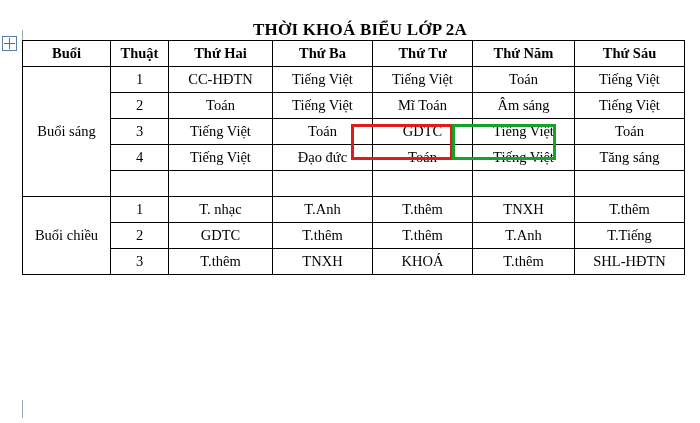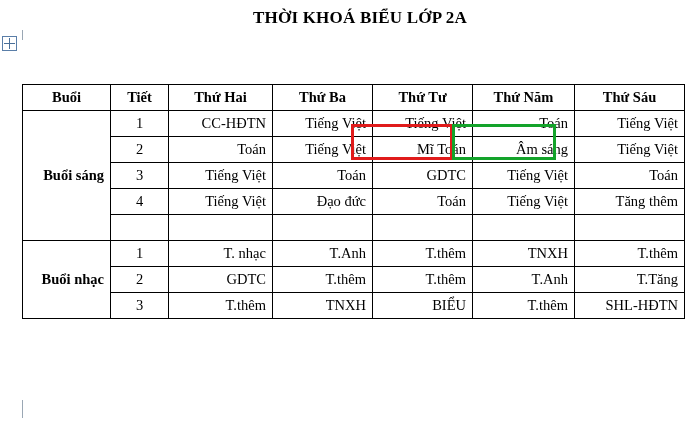--- a/index.html
+++ b/index.html
@@ -22,21 +22,21 @@
     height: 423px;
     box-sizing: border-box;
   }
 
   
   .doc-title {
     text-align: center;
     font-weight: bold;
     font-size: 17px;
     letter-spacing: 0.2px;
-    padding-top: 8px;
+    padding-top: 20px;
     padding-left: 30px;
     padding-right: 10px;
     box-sizing: border-box;
   }
 
   
   .move-handle {
     position: absolute;
     left: 2px;
     top: 36px;
@@ -83,48 +83,47 @@
     background: #9aa7b4;
   }
 
   table.timetable {
     position: absolute;
     left: 22px;
     top: 40px;
     width: 662px;
     border-collapse: collapse;
     table-layout: fixed;
-    margin-top: 44px;
   }
   table.timetable td,
   table.timetable th {
     border: 1px solid #000000;
     font-size: 14.5px;
     padding: 3px 6px;
     vertical-align: middle;
     height: 26px;
     box-sizing: border-box;
   }
   thead th {
     font-weight: bold;
     text-align: center;
     font-size: 15px;
     height: 30px;
   }
   td.session {
-    font-weight: bold;
-    text-align: right;
+    font-weight: normal;
+    text-align: center;
     font-size: 15px;
     line-height: 1.35;
   }
   td.period {
     text-align: center;
   }
   td.subject {
-    text-align: right;
+    text-align: center;
   }
   td.empty-row {
     height: 24px;
   }
 
   
   .hl {
     position: absolute;
     box-sizing: border-box;
     pointer-events: none;
@@ -153,21 +152,21 @@
       <col style="width:58px">
       <col style="width:104px">
       <col style="width:100px">
       <col style="width:100px">
       <col style="width:102px">
       <col style="width:110px">
     </colgroup>
     <thead>
       <tr>
         <th>Buổi</th>
-        <th>Tiết</th>
+        <th>Thuật</th>
         <th>Thứ Hai</th>
         <th>Thứ Ba</th>
         <th>Thứ Tư</th>
         <th>Thứ Năm</th>
         <th>Thứ Sáu</th>
       </tr>
     </thead>
     <tbody>
 
       <tr>
@@ -194,53 +193,53 @@
         <td class="subject">GDTC</td>
         <td class="subject">Tiếng Việt</td>
         <td class="subject">Toán</td>
       </tr>
       <tr>
         <td class="period">4</td>
         <td class="subject">Tiếng Việt</td>
         <td class="subject">Đạo đức</td>
         <td class="subject">Toán</td>
         <td class="subject">Tiếng Việt</td>
-        <td class="subject">Tăng thêm</td>
+        <td class="subject">Tăng sáng</td>
       </tr>
       <tr>
         <td class="period empty-row"></td>
         <td class="subject empty-row"></td>
         <td class="subject empty-row"></td>
         <td class="subject empty-row"></td>
         <td class="subject empty-row"></td>
         <td class="subject empty-row"></td>
       </tr>
 
       <tr>
-        <td class="session" rowspan="3">Buổi nhạc</td>
+        <td class="session" rowspan="3">Buổi chiều</td>
         <td class="period">1</td>
         <td class="subject">T. nhạc</td>
         <td class="subject">T.Anh</td>
         <td class="subject">T.thêm</td>
         <td class="subject">TNXH</td>
         <td class="subject">T.thêm</td>
       </tr>
       <tr>
         <td class="period">2</td>
         <td class="subject">GDTC</td>
         <td class="subject">T.thêm</td>
         <td class="subject">T.thêm</td>
         <td class="subject">T.Anh</td>
-        <td class="subject">T.Tăng</td>
+        <td class="subject">T.Tiếng</td>
       </tr>
       <tr>
         <td class="period">3</td>
         <td class="subject">T.thêm</td>
         <td class="subject">TNXH</td>
-        <td class="subject">BIỂU</td>
+        <td class="subject">KHOÁ</td>
         <td class="subject">T.thêm</td>
         <td class="subject">SHL-HĐTN</td>
       </tr>
     </tbody>
   </table>
 
   <div class="hl hl-red" style="left:351px; top:124px; width:102px; height:36px;"></div>
   <div class="hl hl-green" style="left:452px; top:124px; width:104px; height:36px;"></div>
 
 </div>

